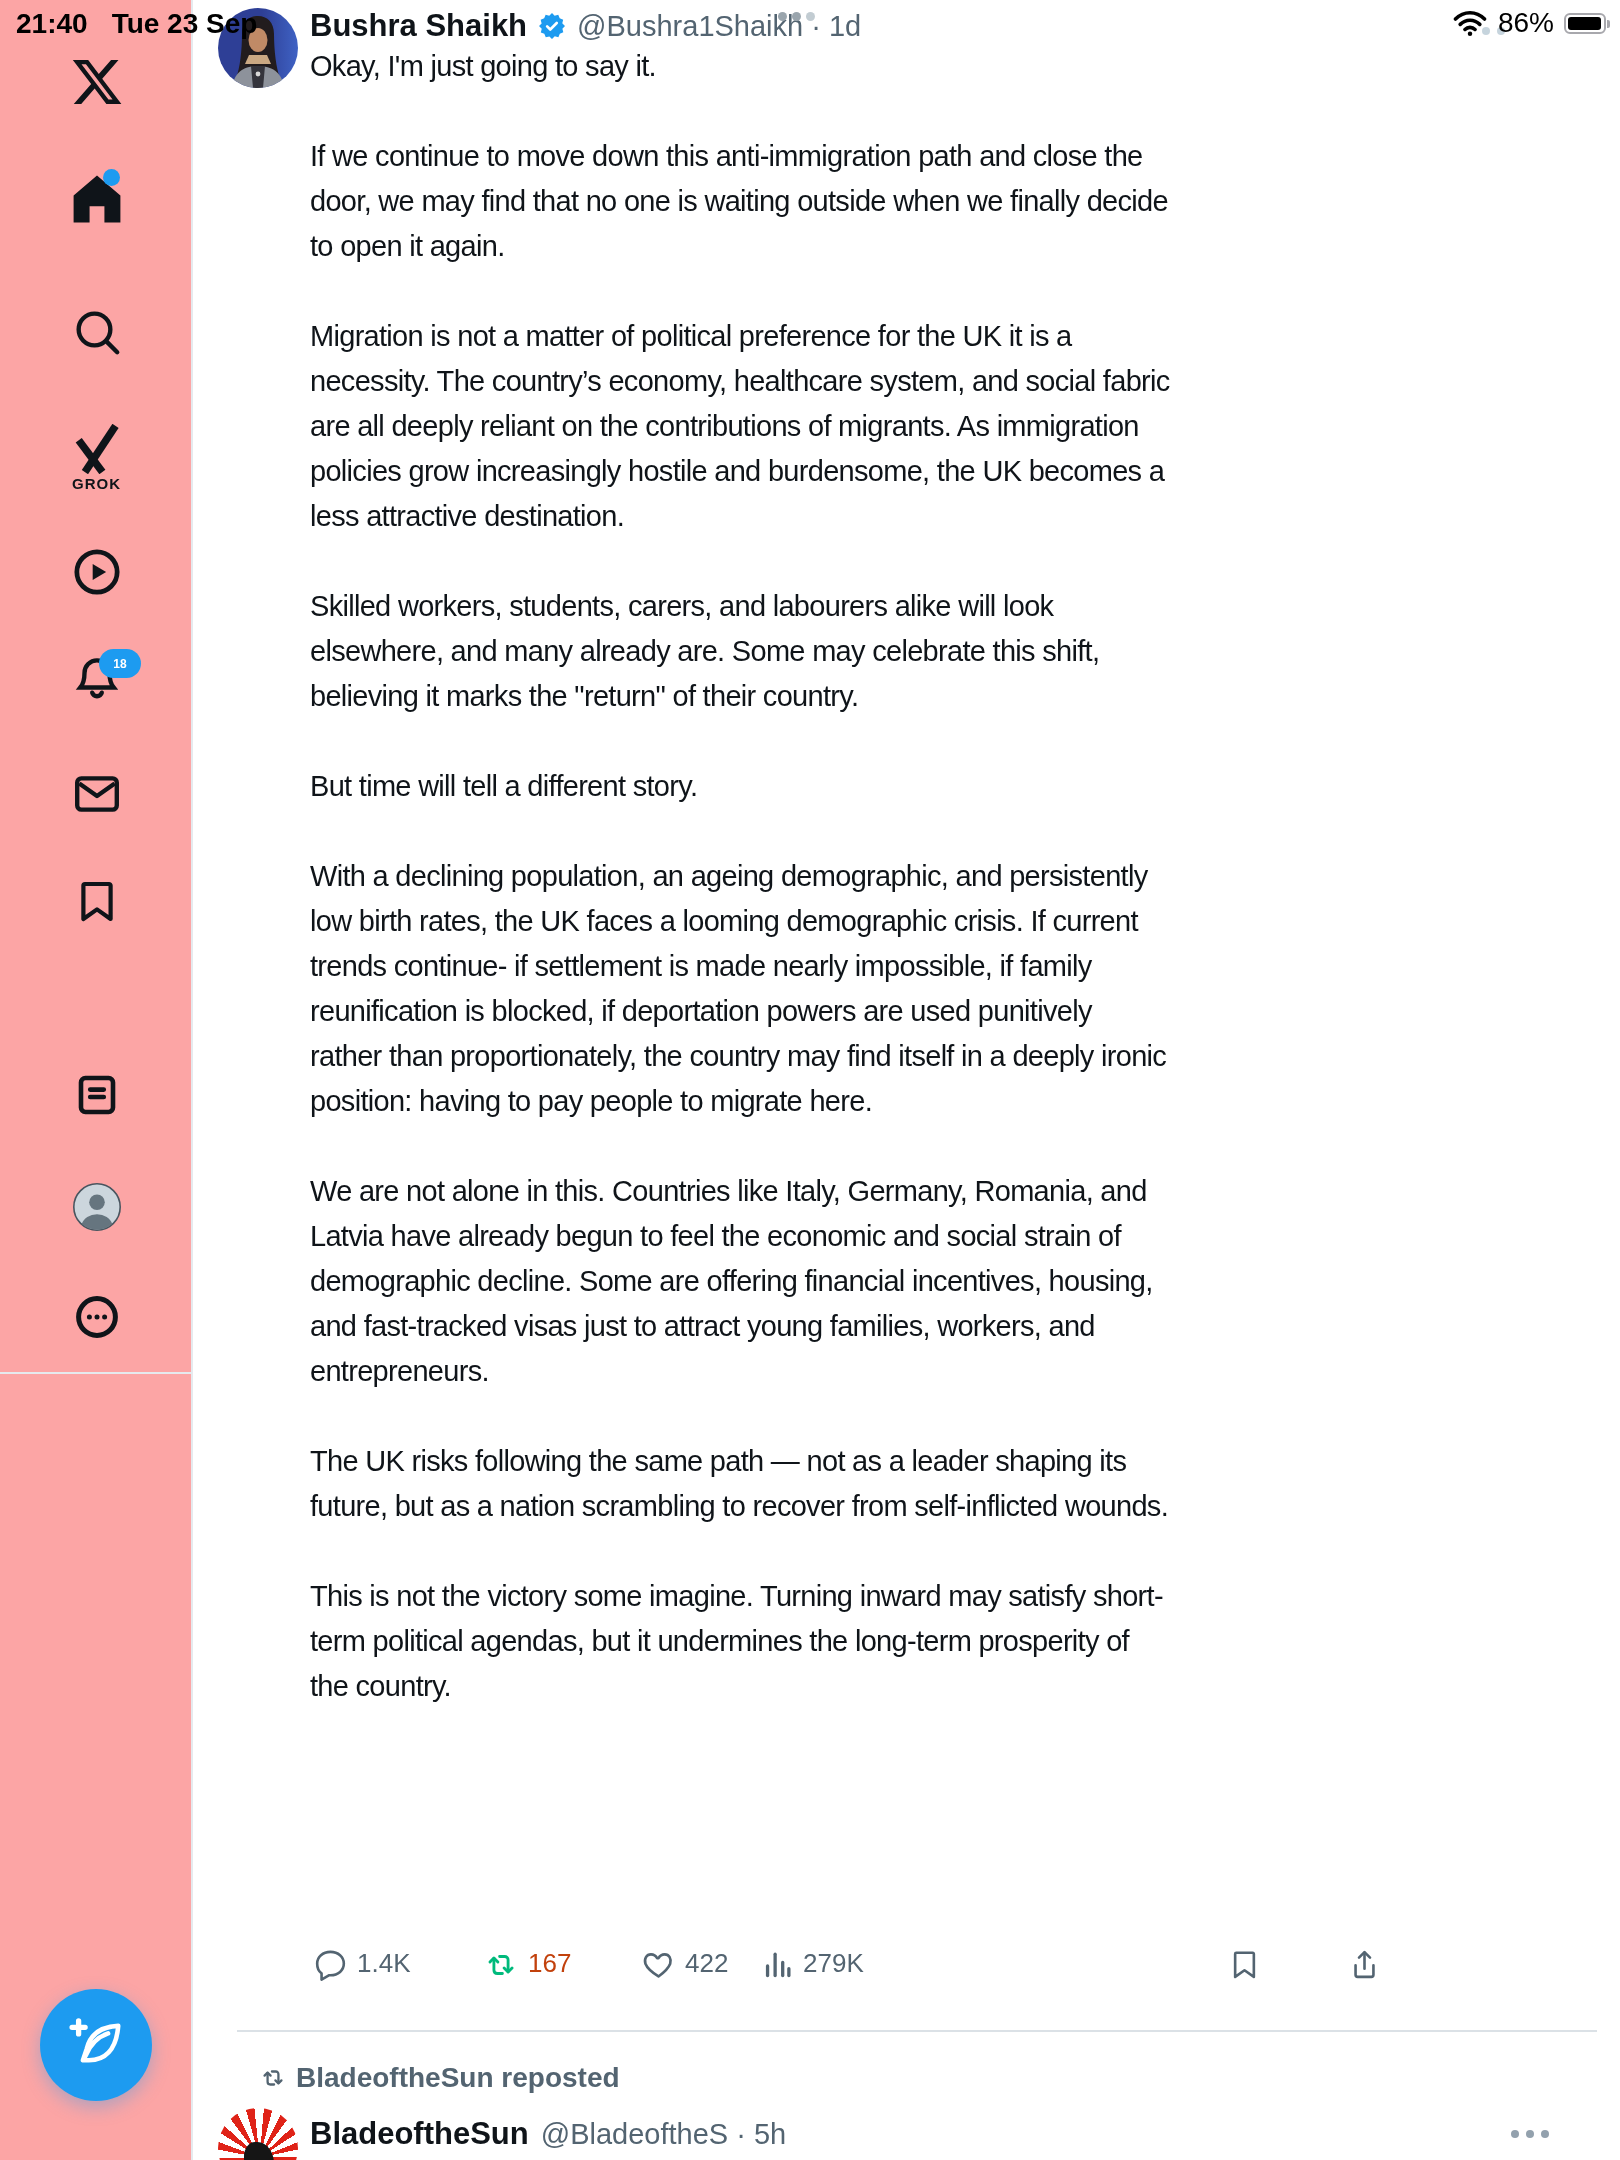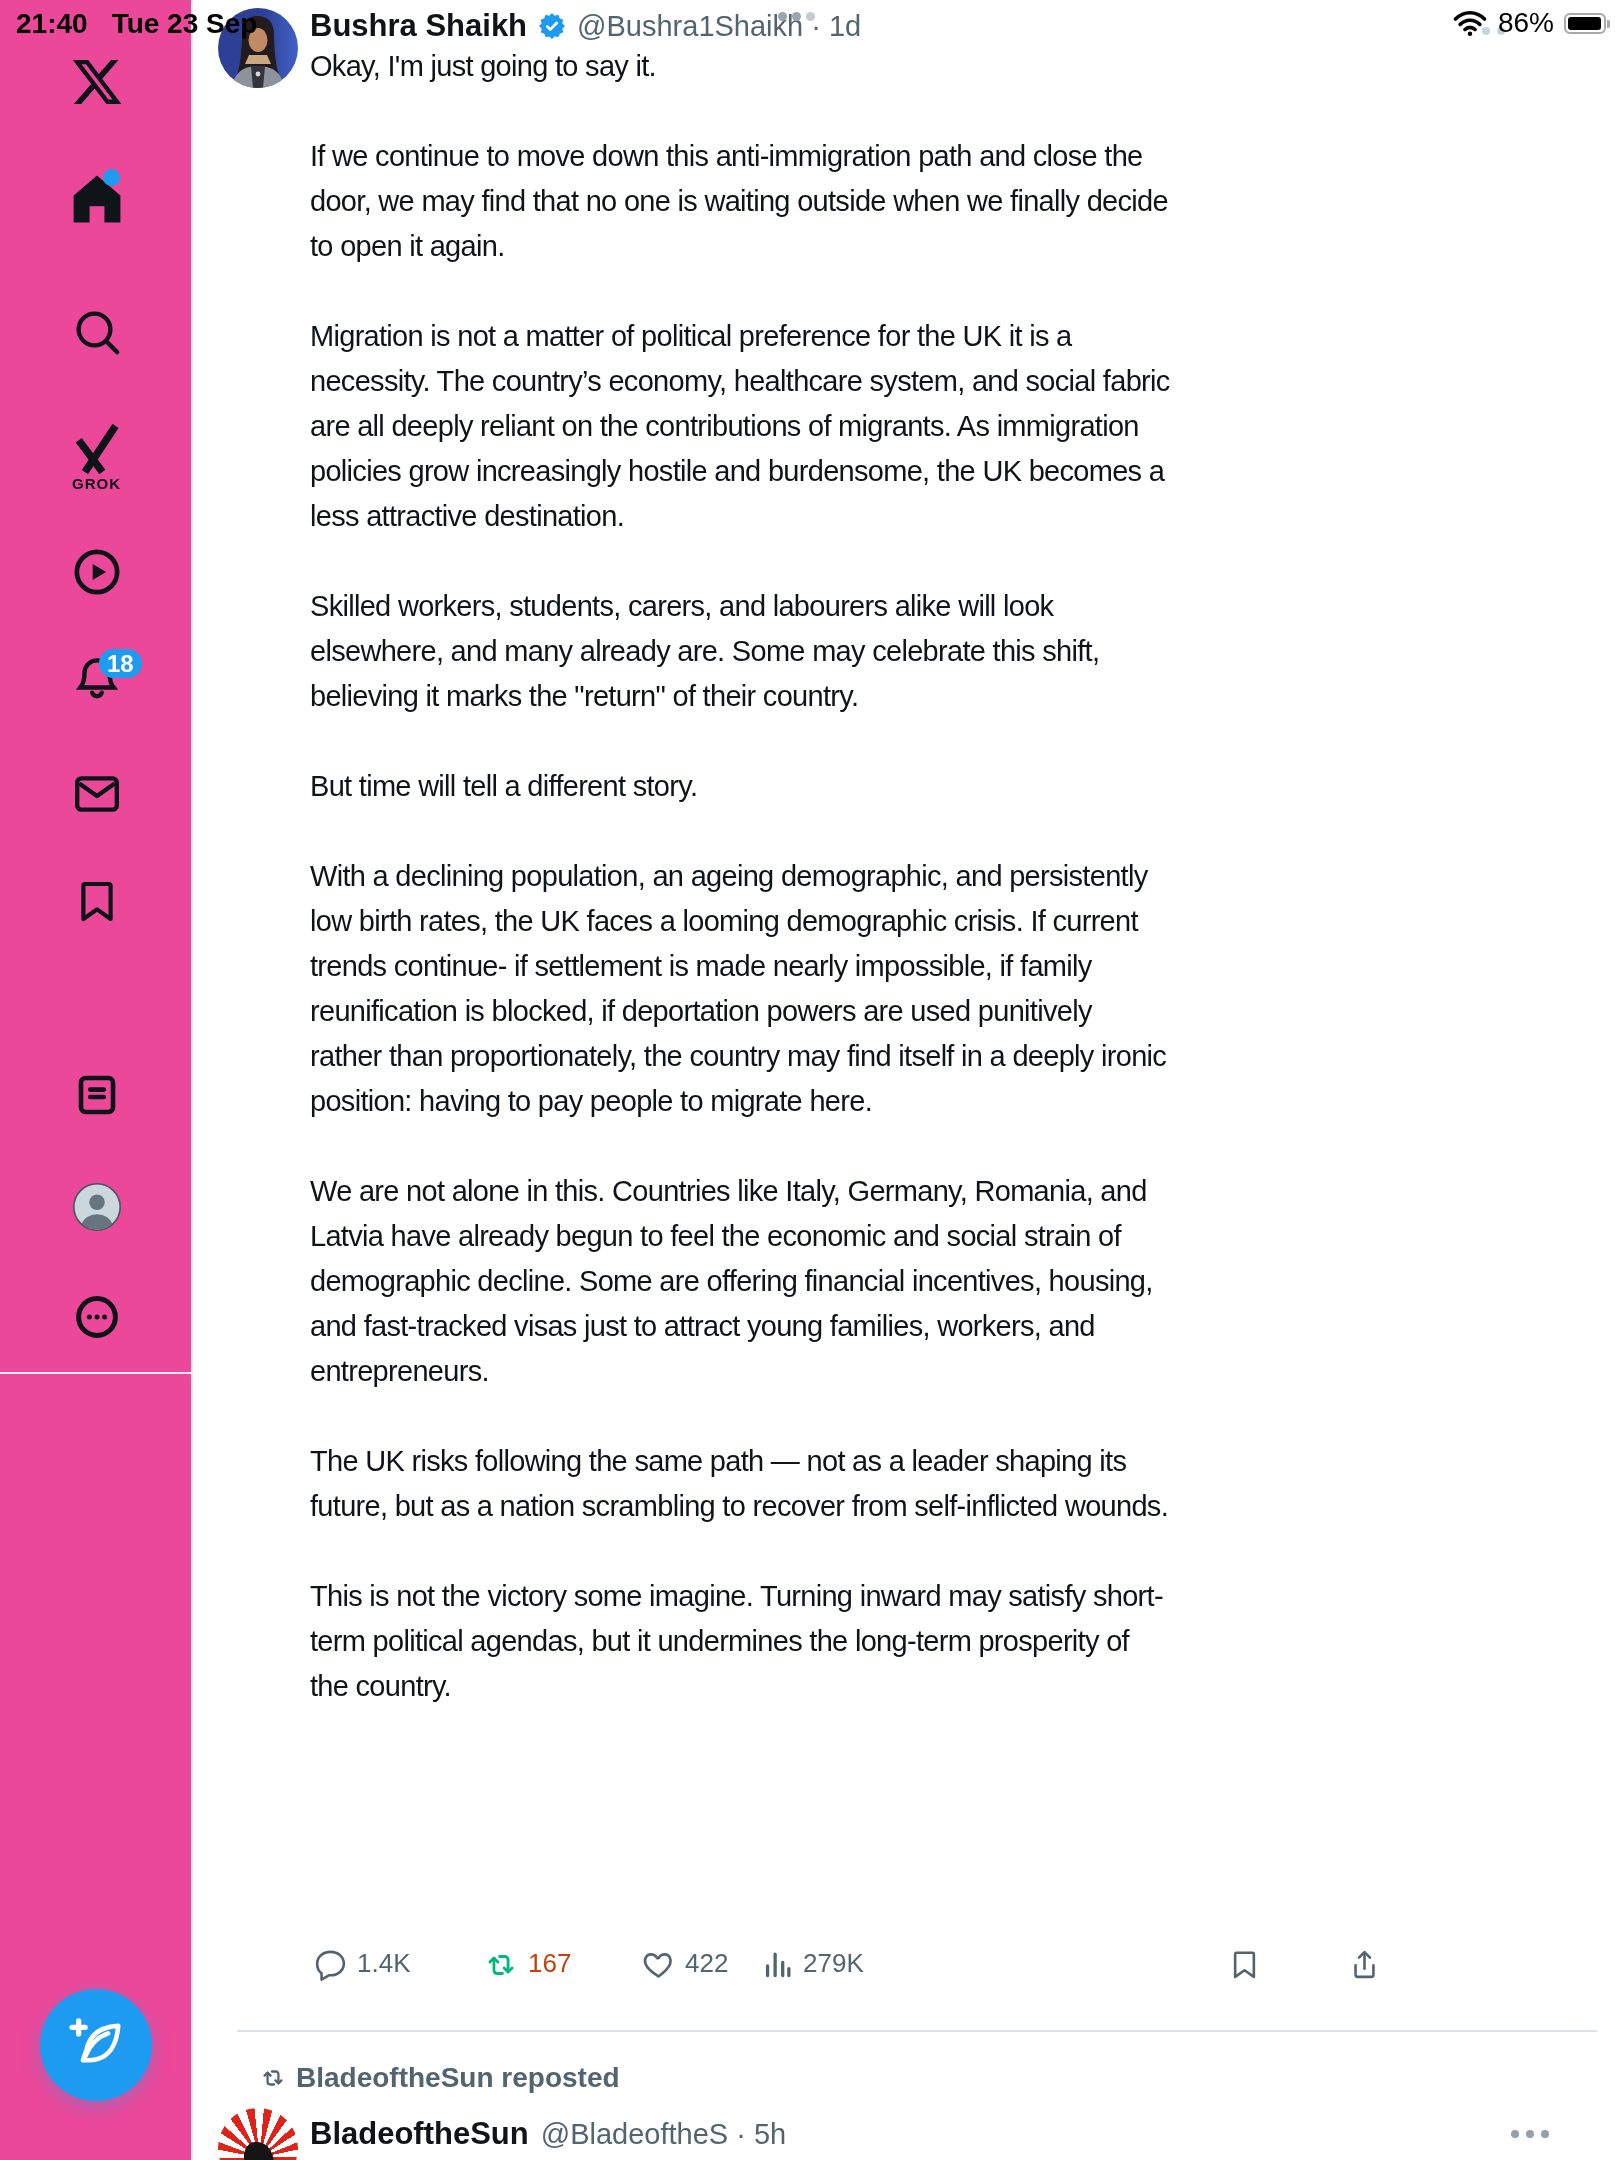--- a/index.html
+++ b/index.html
@@ -17,26 +17,26 @@
   .battery { position:relative; width:42px; height:21px; border:2px solid #a8a8ad; border-radius:6px; }
   .battery .fill { position:absolute; left:2px; top:2px; bottom:2px; width:86%; background:#000; border-radius:3px; }
   .battery .nub { position:absolute; right:-6px; top:5px; width:3px; height:8px; background:#a8a8ad; border-radius:0 2px 2px 0; }
   .multitask-dots { position:absolute; left:778px; top:12px; display:flex; gap:5px; z-index:70; }
   .multitask-dots i { width:9px; height:9px; border-radius:50%; background:#9aa5ad; }
   .multitask-dots i:last-child { background:#c2ccd2; }
   .faint-dots { position:absolute; left:1482px; top:27px; display:flex; gap:7px; z-index:55; opacity:.75; }
   .faint-dots i { width:8px; height:8px; border-radius:50%; background:#b4c6d2; }
 
   
-  .sidebar { position:absolute; left:0; top:0; width:193px; height:2160px; background:#ec4899; border-right:2px solid #e6eaee; z-index:20; }
+  .sidebar { position:absolute; left:0; top:0; width:193px; height:2160px; background:#fca5a5; border-right:2px solid #e6eaee; z-index:20; }
   .sidebar .sep { position:absolute; left:0; top:1372px; width:100%; height:2px; background:#e6eaee; }
   .nav-item { position:absolute; left:0; width:193px; display:flex; justify-content:center; cursor:pointer; }
   .badge {
     position:absolute; left:99px; top:-2px; min-width:42px; height:29px; padding:0 8px;
-    background:#1d9bf0; color:#fff; font-size:24px; font-weight:600; border-radius:15px;
+    background:#1d9bf0; color:#fff; font-size:12px; font-weight:600; border-radius:15px;
     display:flex; align-items:center; justify-content:center;
   }
   .home-dot { position:absolute; left:103px; top:-3px; width:17px; height:17px; border-radius:50%; background:#1d9bf0; }
   .grok-wrap { display:flex; flex-direction:column; align-items:center; }
   .grok-label { font-size:15px; font-weight:700; letter-spacing:1px; color:#0f1419; margin-top:1px; }
   .fab {
     position:absolute; left:40px; top:1989px; width:112px; height:112px; border-radius:50%;
     background:#1d9bf0; display:flex; align-items:center; justify-content:center;
     box-shadow:0 6px 18px rgba(29,155,240,.35); cursor:pointer; z-index:30;
   }

